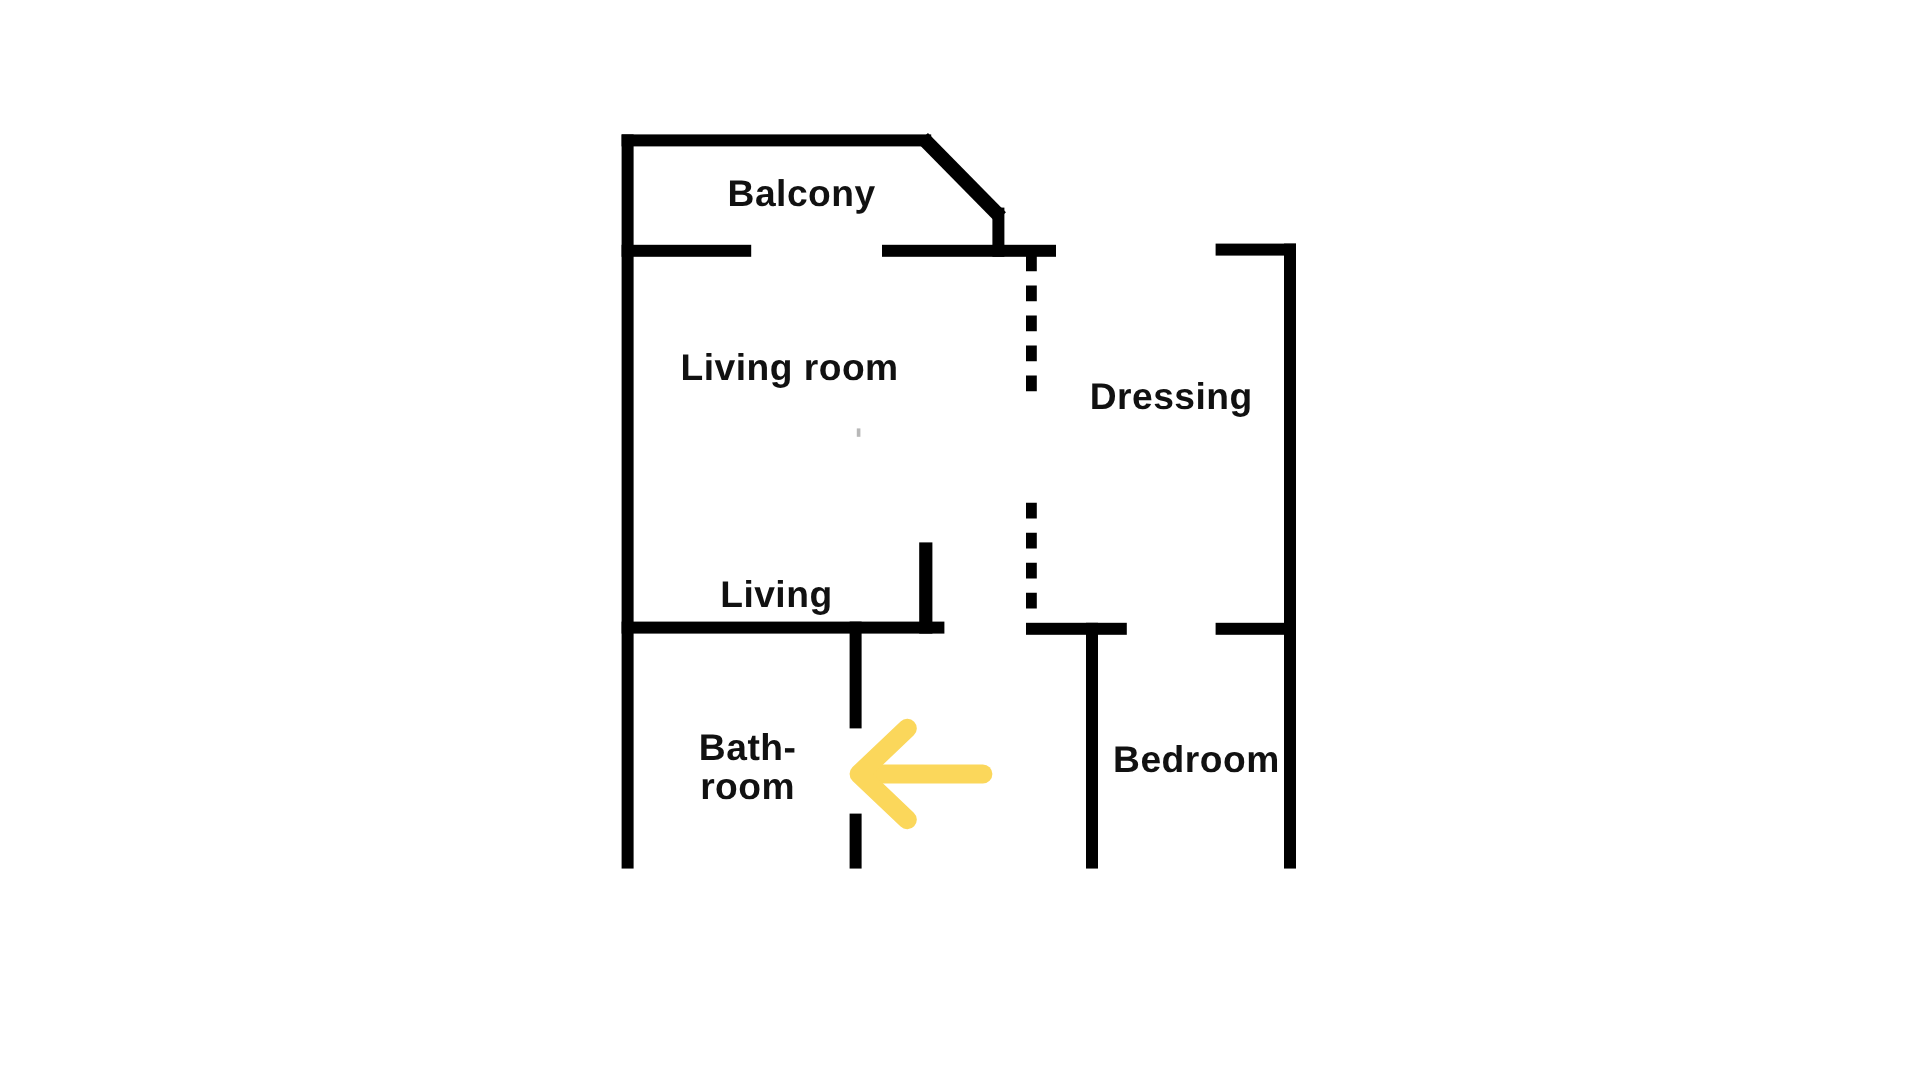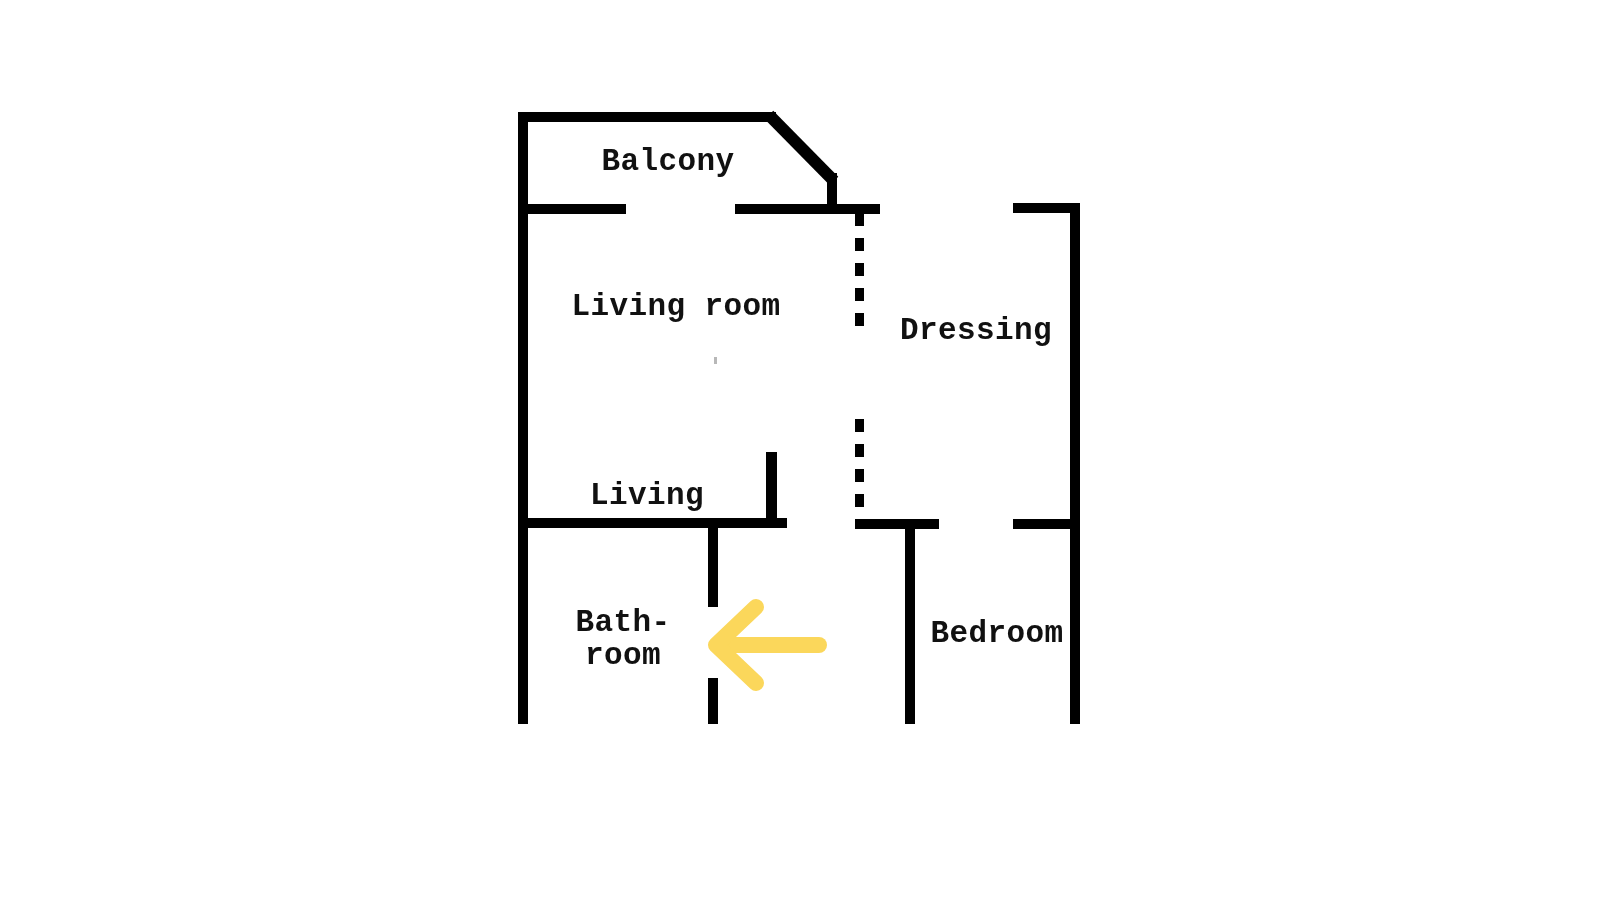--- a/index.html
+++ b/index.html
@@ -6,21 +6,21 @@
     margin: 0;
     padding: 0;
     background: var(--background, #FFFFFF);
   }
   .canvas {
     position: relative;
     width: 1600px;
     height: 724px;
     overflow: hidden;
     background: var(--background, #FFFFFF);
-    font-family: Liberation Mono, monospace;
+    font-family: Liberation Sans, sans-serif;
   }
   .wall {
     position: absolute;
     background: var(--wall, #000000);
   }
   .overlay {
     position: absolute;
     left: 0;
     top: 0;
     width: 1600px;
@@ -83,21 +83,21 @@
     <line x1="859.5" y1="213" x2="859.5" y2="338" style="stroke: var(--wall, #000000);" stroke-width="9" stroke-dasharray="13 12"></line>
     <line x1="859.5" y1="419" x2="859.5" y2="518" style="stroke: var(--wall, #000000);" stroke-width="9" stroke-dasharray="13 12"></line>
     <path d="M 799 746 A 63 63 0 0 0 862 809" fill="none" style="stroke: var(--wall, #000000);" stroke-width="8" stroke-dasharray="13 11"></path>
     <g>
       <line x1="819" y1="645" x2="730" y2="645" style="stroke: var(--arrow, #FBD75B);" stroke-width="16" stroke-linecap="round"></line>
       <path d="M 756 607 L 716 645 L 756 683" fill="none" style="stroke: var(--arrow, #FBD75B);" stroke-width="16" stroke-linecap="round" stroke-linejoin="round"></path>
     </g>
   </svg>
 
   <div class="label" style="left:668px; top:161px;">Balcony</div>
-  <div class="label" style="left:676px; top:306px;text-align:right;">Living room</div>
+  <div class="label" style="left:658px; top:306px;text-align:right;">Living room</div>
   <div class="label" style="left:976px; top:330px;">Dressing</div>
   <div class="label" style="left:647px; top:495px;">Living</div>
   <div class="label" style="left:623px; top:639px;">
     <span style="display:block;">Bath-</span>
     <span style="display:block;">room</span>
   </div>
   <div class="label" style="left:997px; top:633px;">Bedroom</div>
 
 </div>
 

